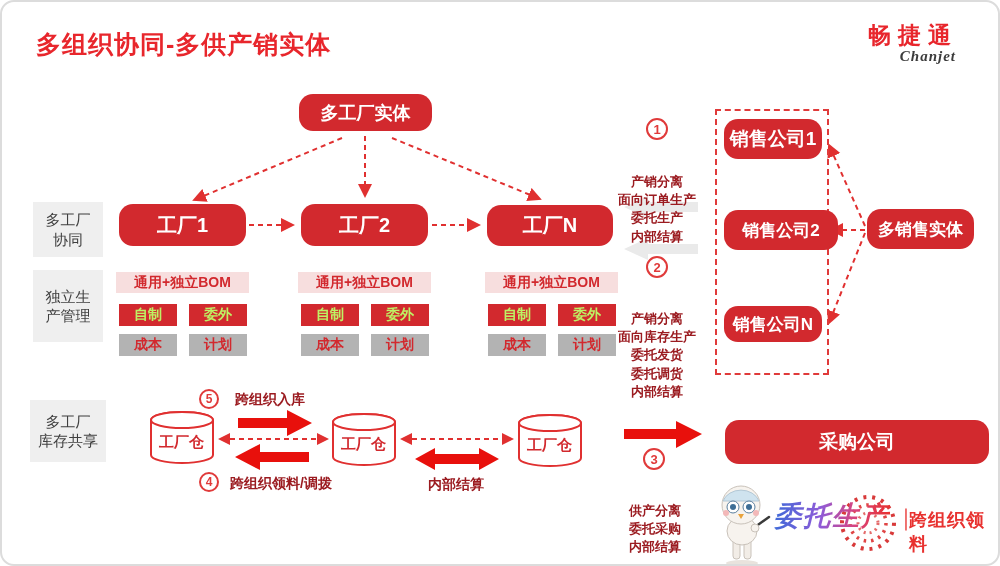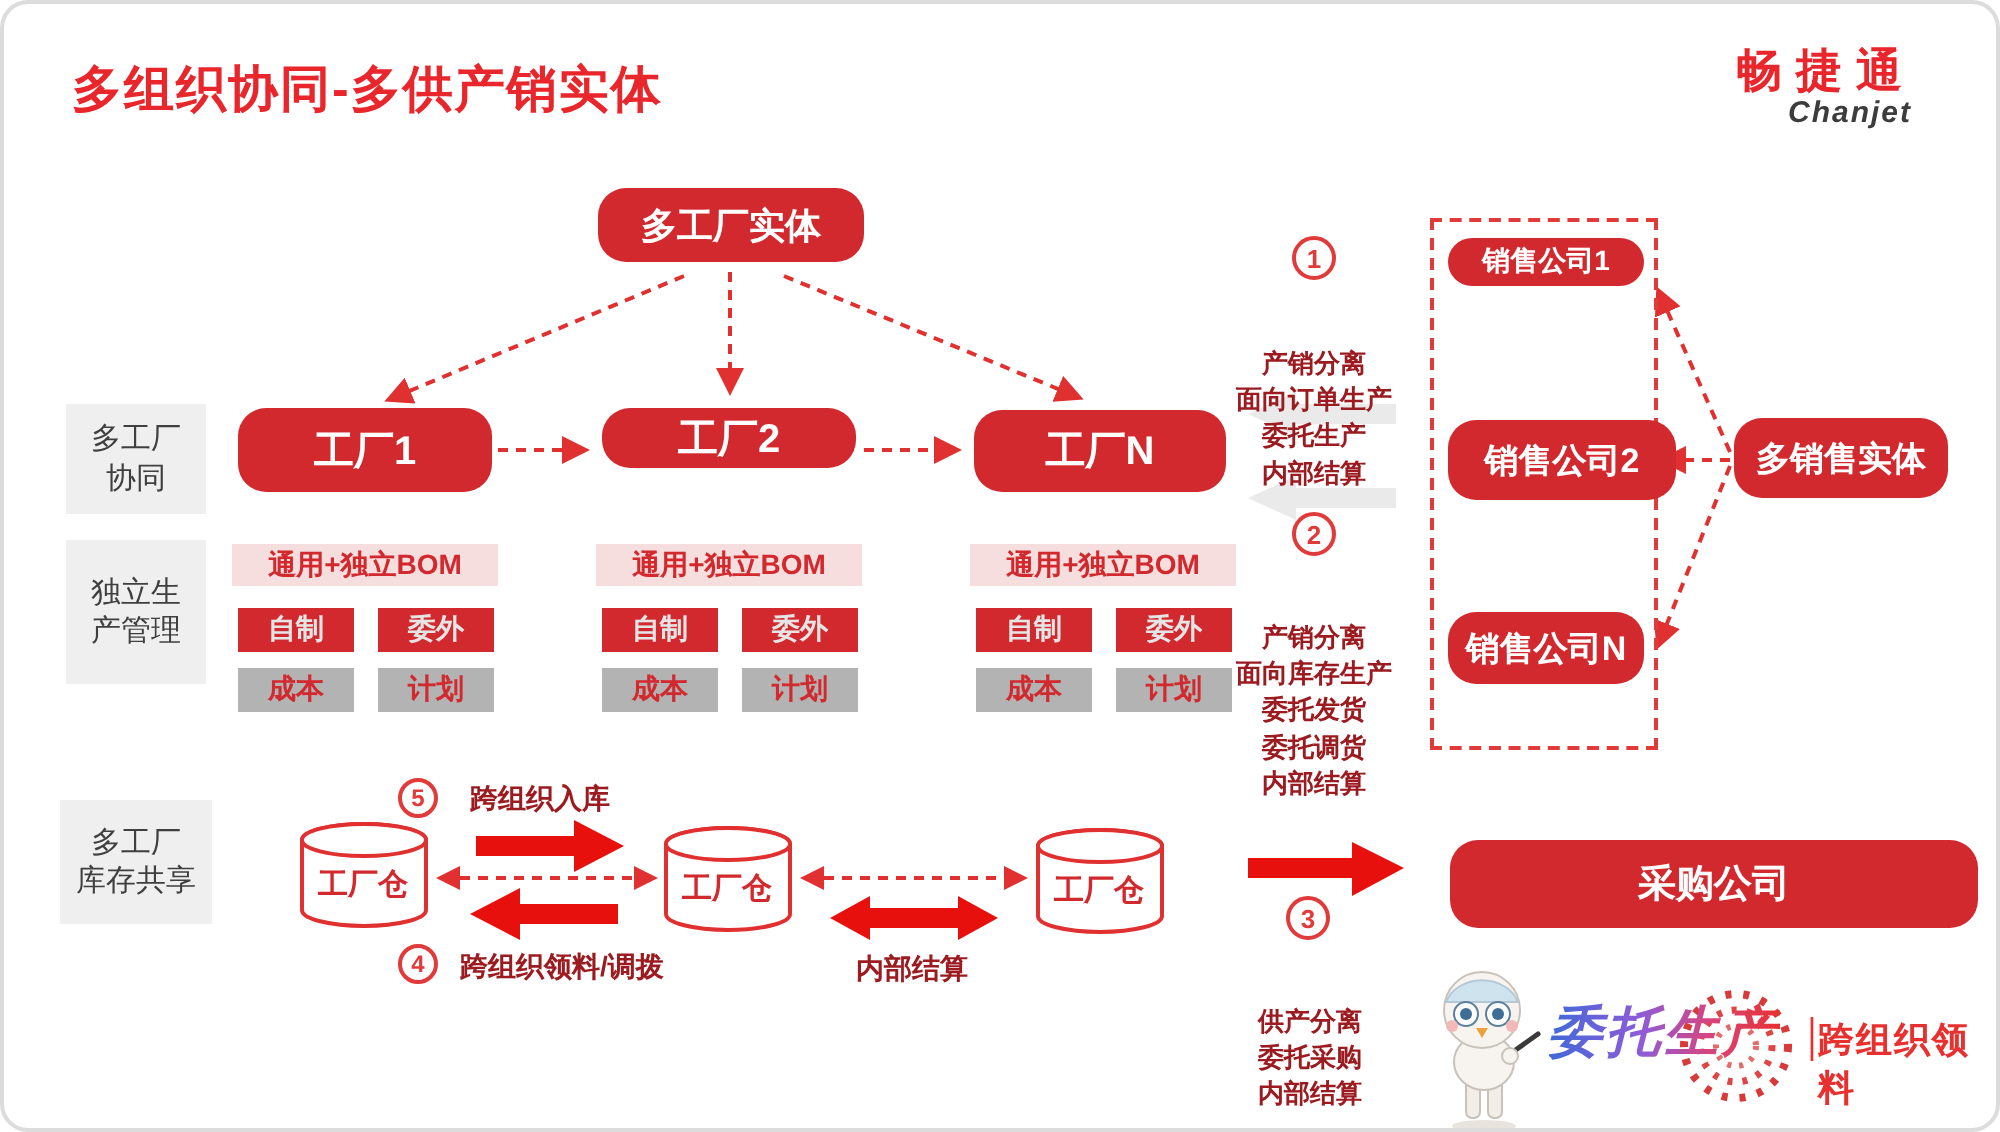--- a/index.html
+++ b/index.html
@@ -5,27 +5,27 @@
   * { margin:0; padding:0; box-sizing:border-box; }
   html,body { background:#fff; font-family:"Liberation Sans", sans-serif; }
   .slide {
     position:relative; width:1000px; height:566px; background:#fff;
     border:2px solid #dcdcdc; border-radius:14px; overflow:hidden;
   }
   .abs { position:absolute; }
   .page-title { left:34px; top:26px; font-size:25px; font-weight:800; color:#e8262c; letter-spacing:1px; }
   .logo { right:40px; top:18px; text-align:right; }
   .logo-cn { font-size:23px; font-weight:900; color:#e8262c; letter-spacing:7px; }
-  .logo-en { font-size:15px; font-weight:700; font-style:italic; color:#3c3c3c; letter-spacing:1px; margin-top:-3px; margin-right:2px; }
+  .logo-en { font-size:15px; font-weight:700; font-style:italic; color:#3c3c3c; letter-spacing:1px; margin-top:-3px; margin-right:2px;font-family:Liberation Serif, serif; }
   .red-box { background:#d2292e; color:#fff; display:flex; align-items:center; justify-content:center; font-weight:800;border-radius:14px; }
   .label-box { background:#efefef; color:#3f3f3f; display:flex; align-items:center; justify-content:center;
                text-align:center; font-size:15px; line-height:1.3; white-space:pre-line; }
   .bom-bar { background:#f7dede; color:#d2292e; display:flex; align-items:center; justify-content:center;
              font-weight:800; font-size:14px; width:133px; height:21px; }
-  .mini-red { background:#d2292e; color:#e5e5e5; width:58px; height:22px; display:flex; align-items:center;
+  .mini-red { background:#d2292e; color:#bef264; width:58px; height:22px; display:flex; align-items:center;
               justify-content:center; font-weight:800; font-size:14px; }
   .mini-gray { background:#b3b3b3; color:#d2292e; width:58px; height:22px; display:flex; align-items:center;
                justify-content:center; font-weight:800; font-size:14px; }
   .num-circle { width:22px; height:22px; border:2px solid #e03a3a; border-radius:50%; background:#fff;
                 color:#e03a3a; font-weight:800; font-size:13px; display:flex; align-items:center; justify-content:center; }
   .annot { color:#9b1b20; font-weight:700; font-size:13px; line-height:1.4; text-align:center; white-space:pre-line;margin-top:30px; }
   .annot-label { color:#9b1b20; font-weight:700; font-size:14px; white-space:nowrap; }
   .dashed-frame { border:2px dashed #e03a3a; }
   .cyl-label { color:#d2292e; font-size:15px; font-weight:700; }
   .brand-text {
@@ -86,21 +86,21 @@
   <div class="abs red-box" style="left:297px; top:92px; width:133px; height:37px; font-size:18px;">多工厂实体</div>
 
   <div class="abs label-box" style="left:31px; top:200px; width:70px; height:55px;">多工厂
 协同</div>
   <div class="abs label-box" style="left:31px; top:268px; width:70px; height:72px;">独立生
 产管理</div>
   <div class="abs label-box" style="left:28px; top:398px; width:76px; height:62px;">多工厂
 库存共享</div>
 
   <div class="abs red-box" style="left:117px; top:202px; width:127px; height:42px; font-size:20px;">工厂1</div>
-  <div class="abs red-box" style="left:299px; top:202px; width:127px; height:30px; font-size:20px;">工厂2</div>
+  <div class="abs red-box" style="left:299px; top:202px; width:127px; height:42px; font-size:20px;">工厂2</div>
   <div class="abs red-box" style="left:485px; top:203px; width:126px; height:41px; font-size:20px;">工厂N</div>
 
   <div class="abs" style="left:114px; top:270px; width:133px; height:85px;">
     <div class="bom-bar">通用+独立BOM</div>
     <div class="abs mini-red" style="left:3px;  top:32px;">自制</div>
     <div class="abs mini-red" style="left:73px; top:32px;">委外</div>
     <div class="abs mini-gray" style="left:3px;  top:62px;">成本</div>
     <div class="abs mini-gray" style="left:73px; top:62px;">计划</div>
   </div>
   <div class="abs" style="left:296px; top:270px; width:133px; height:85px;">
@@ -125,21 +125,21 @@
 内部结算</div>
 
   <div class="abs num-circle" style="left:644px; top:254px;">2</div>
   <div class="abs annot" style="left:598px; top:278px; width:114px;">产销分离
 面向库存生产
 委托发货
 委托调货
 内部结算</div>
 
   <div class="abs dashed-frame" style="left:713px; top:107px; width:114px; height:266px;"></div>
-  <div class="abs red-box" style="left:722px; top:117px; width:98px; height:24px; font-size:14px;">销售公司1</div>
+  <div class="abs red-box" style="left:722px; top:117px; width:98px; height:40px; font-size:19px;">销售公司1</div>
   <div class="abs red-box" style="left:722px; top:208px; width:114px; height:40px; font-size:17px;">销售公司2</div>
   <div class="abs red-box" style="left:722px; top:304px; width:98px; height:36px; font-size:17px;">销售公司N</div>
   <div class="abs red-box" style="left:865px; top:207px; width:107px; height:40px; font-size:17px;">多销售实体</div>
 
   <div class="abs" style="left:146px; top:407px;">
     <svg width="68" height="58">
       <path d="M3,11 a31,8 0 0,1 62,0 v35 a31,8 0 0,1 -62,0 z" fill="#fff" stroke="#e03030" stroke-width="2"></path>
       <ellipse cx="34" cy="11" rx="31" ry="8" fill="#fff" stroke="#e03030" stroke-width="2"></ellipse>
     </svg>
     <div class="abs cyl-label" style="left:11px; top:24px;">工厂仓</div>

